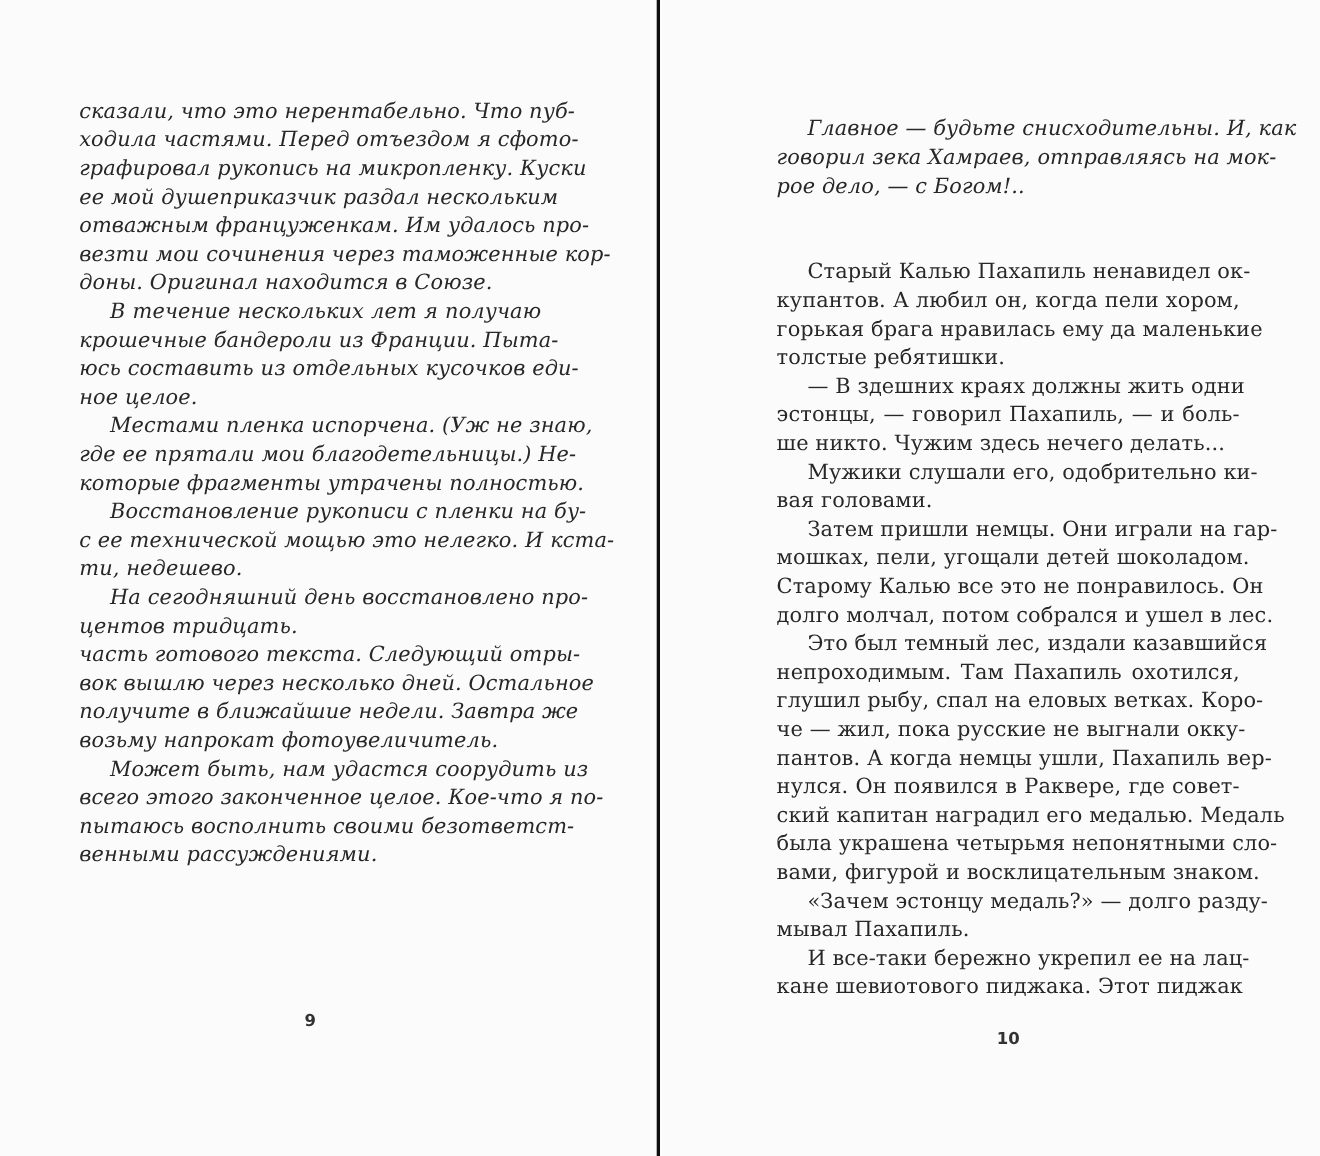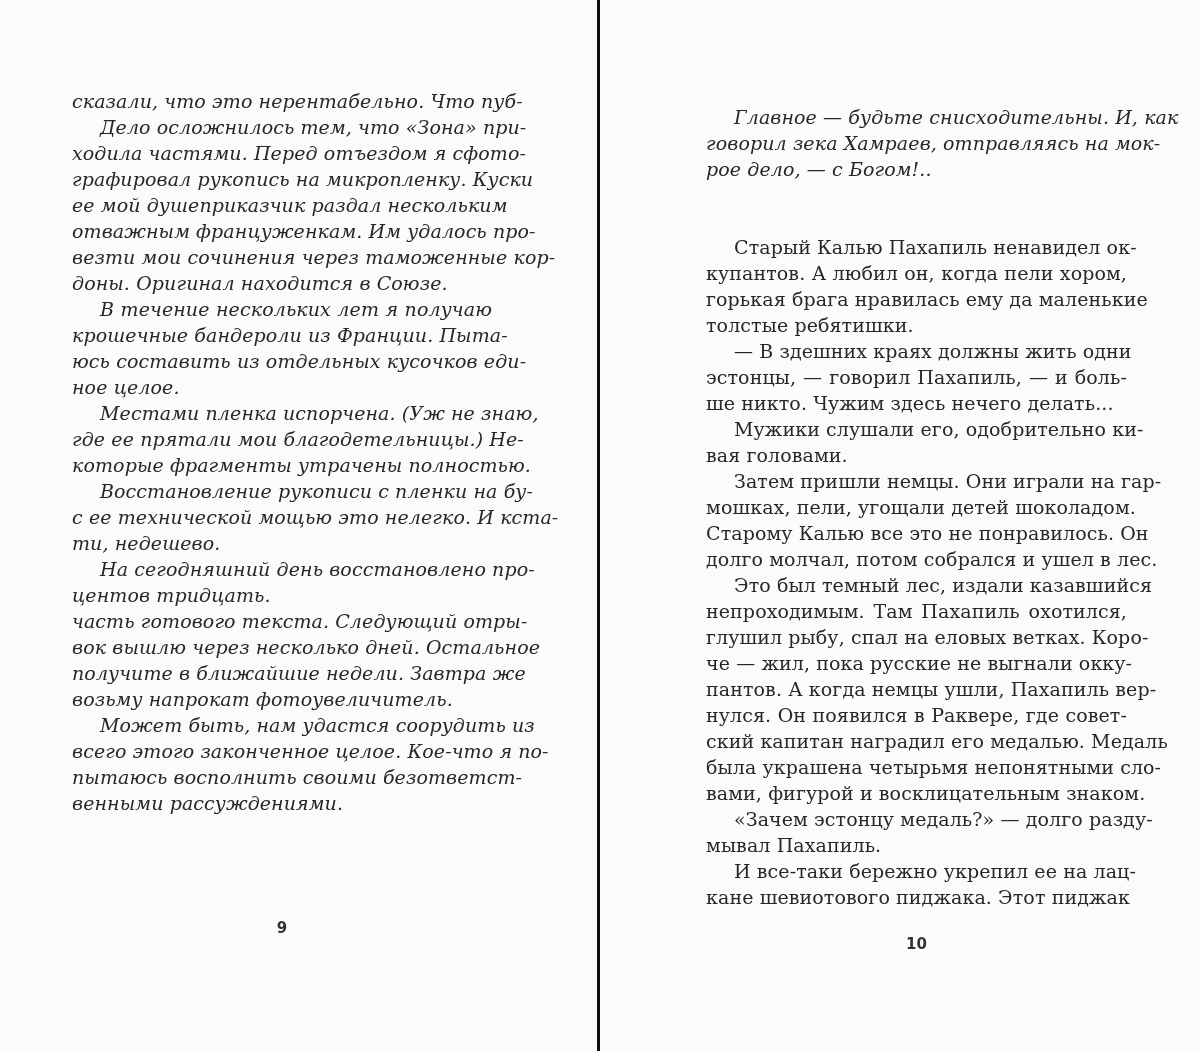--- a/index.html
+++ b/index.html
@@ -74,21 +74,20 @@
 <body>
 
 <div class="spread">
 
   <div class="page page-left">
     <div class="text-block italic-page">
         <div class="paragraph">
           <div class="line">сказали, что это нерентабельно. Что пуб-</div>
         </div>
         <div class="paragraph">
-          <div class="line indent">Дело осложнилось тем, что «Зона» при-</div>
           <div class="line">ходила частями. Перед отъездом я сфото-</div>
           <div class="line">графировал рукопись на микропленку. Куски</div>
           <div class="line">ее мой душеприказчик раздал нескольким</div>
           <div class="line">отважным француженкам. Им удалось про-</div>
           <div class="line">везти мои сочинения через таможенные кор-</div>
           <div class="line last">доны. Оригинал находится в Союзе.</div>
         </div>
         <div class="paragraph">
           <div class="line indent">В течение нескольких лет я получаю</div>
           <div class="line">крошечные бандероли из Франции. Пыта-</div>

